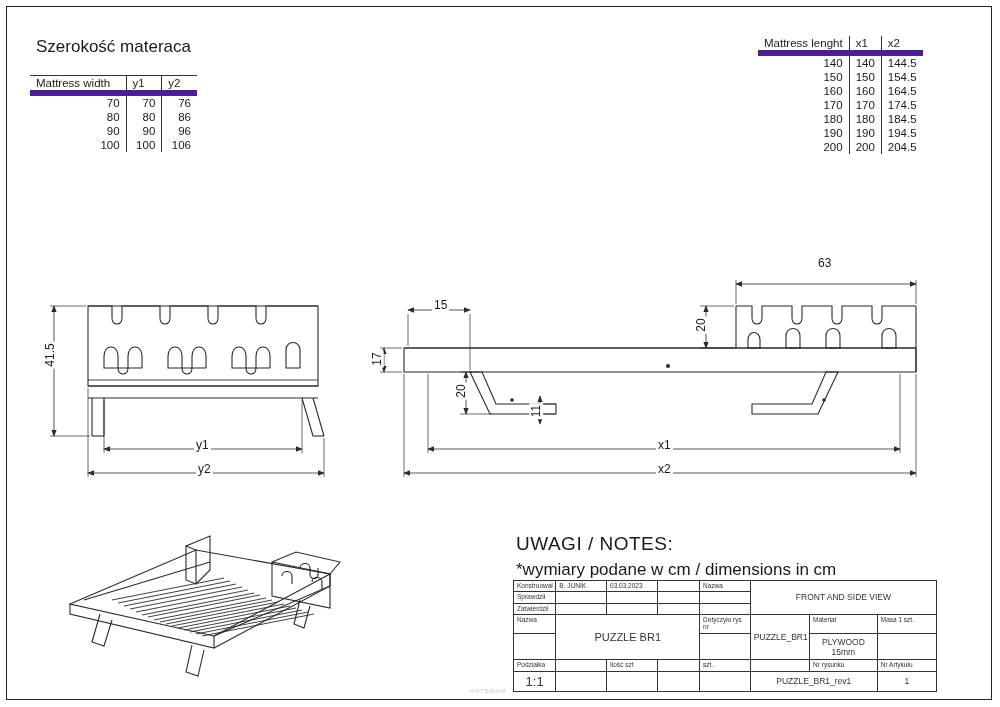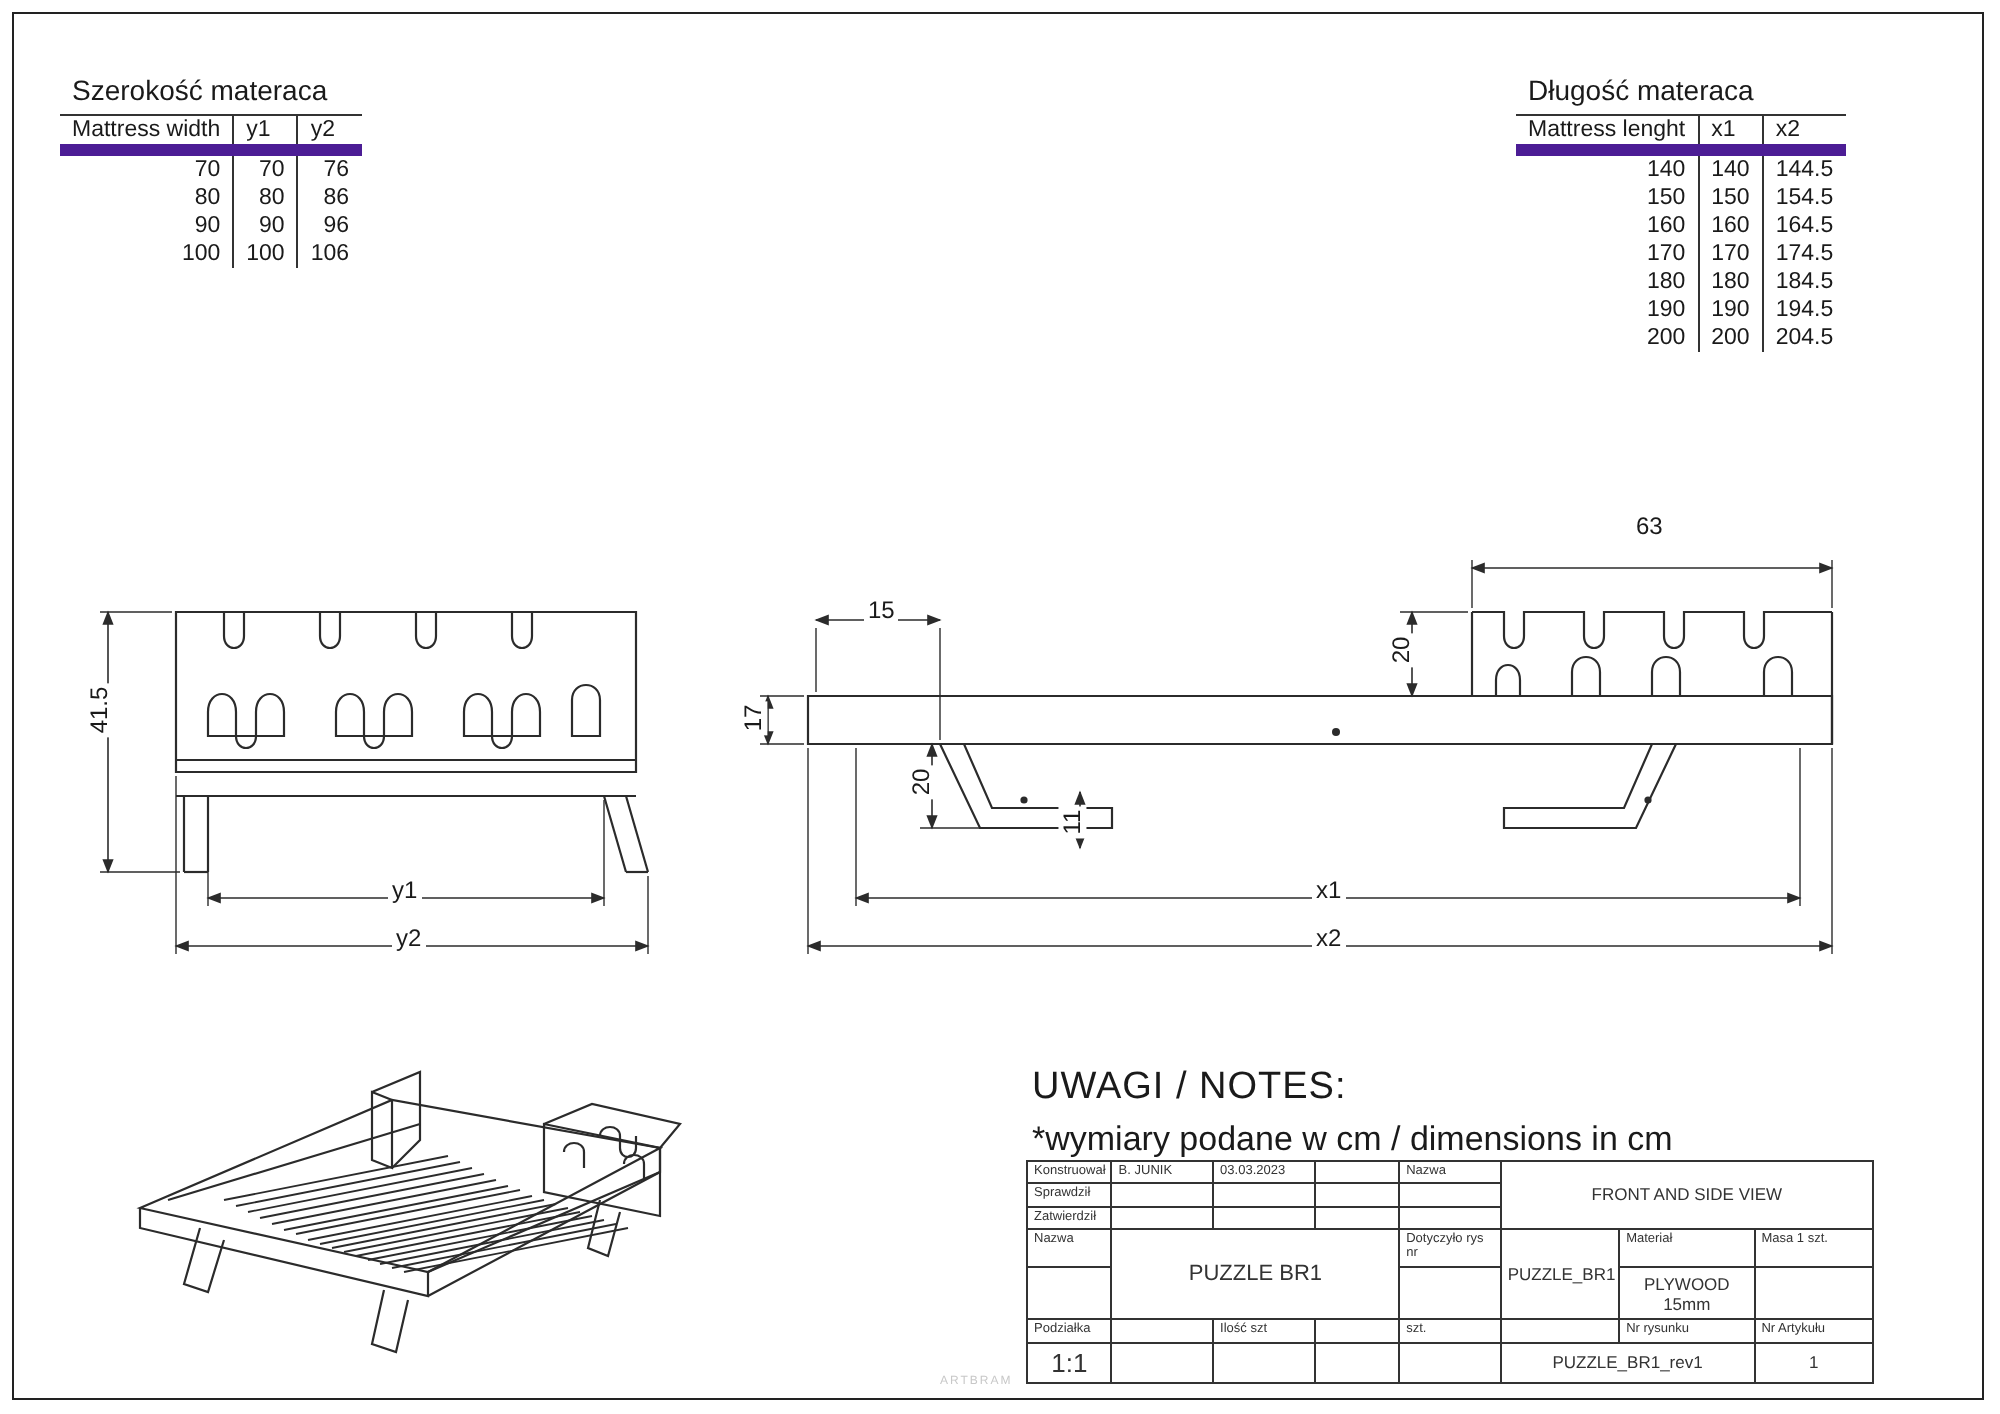--- a/index.html
+++ b/index.html
@@ -3,21 +3,21 @@
 <meta charset="utf-8">
 <style>
   html, body { margin:0; padding:0; background:#fff; }
   body { font-family: "Liberation Sans", sans-serif; color:#1a1a1a; }
   #page { position:relative; width:1000px; height:707px; overflow:hidden; background:#ffffff; }
   #frame { position:absolute; left:6px; top:6px; width:986px; height:694px; border:1.5px solid #222; box-sizing:border-box; }
 
   .tbl { position:absolute; border-collapse:collapse; font-size:11.5px; }
   .tbl td, .tbl th { border:0; padding:1px 6px; text-align:right; font-weight:normal; white-space:nowrap; }
   .tbl .hdr td { border-bottom:6px solid #4c1d95; }
-  .tbl .titlerow td { border-bottom:1px solid #333; font-size:14px; text-align:left; padding-bottom:4px; }
+  .tbl .titlerow td { border-bottom:1px solid #333; font-size:17px; text-align:left; padding-bottom:18px; }
   .vline { border-left:1px solid #333 !important; }
 
   svg { position:absolute; left:0; top:0; width:1000px; height:707px; overflow:visible; }
   .ln { stroke:#2b2b2b; fill:none; stroke-width:1.1; }
   .ln.thin { stroke-width:0.9; }
   .dim { stroke:#2b2b2b; fill:none; stroke-width:0.8; }
   .ext { stroke:#2b2b2b; fill:none; stroke-width:0.7; }
   .dt { fill:#2b2b2b; }
 
   .dimtxt { position:absolute; font-size:12px; background:#fff; padding:0 2px; }
@@ -67,23 +67,20 @@
     <tr>
       <td>100</td>
       <td class="vline">100</td>
       <td class="vline">106</td>
     </tr>
   </tbody>
     </table>
 
   <table class="tbl" style="left:758px; top:36px;">
     <tbody>
-        <tr class="titlerow">
-      <td colspan="3">Długość materaca</td>
-    </tr>
     <tr class="hdr">
       <td style="text-align:left;">Mattress lenght</td>
       <td class="vline" style="text-align:left;">x1</td>
       <td class="vline" style="text-align:left;">x2</td>
     </tr>
     <tr>
       <td>140</td>
       <td class="vline">140</td>
       <td class="vline">144.5</td>
     </tr>

